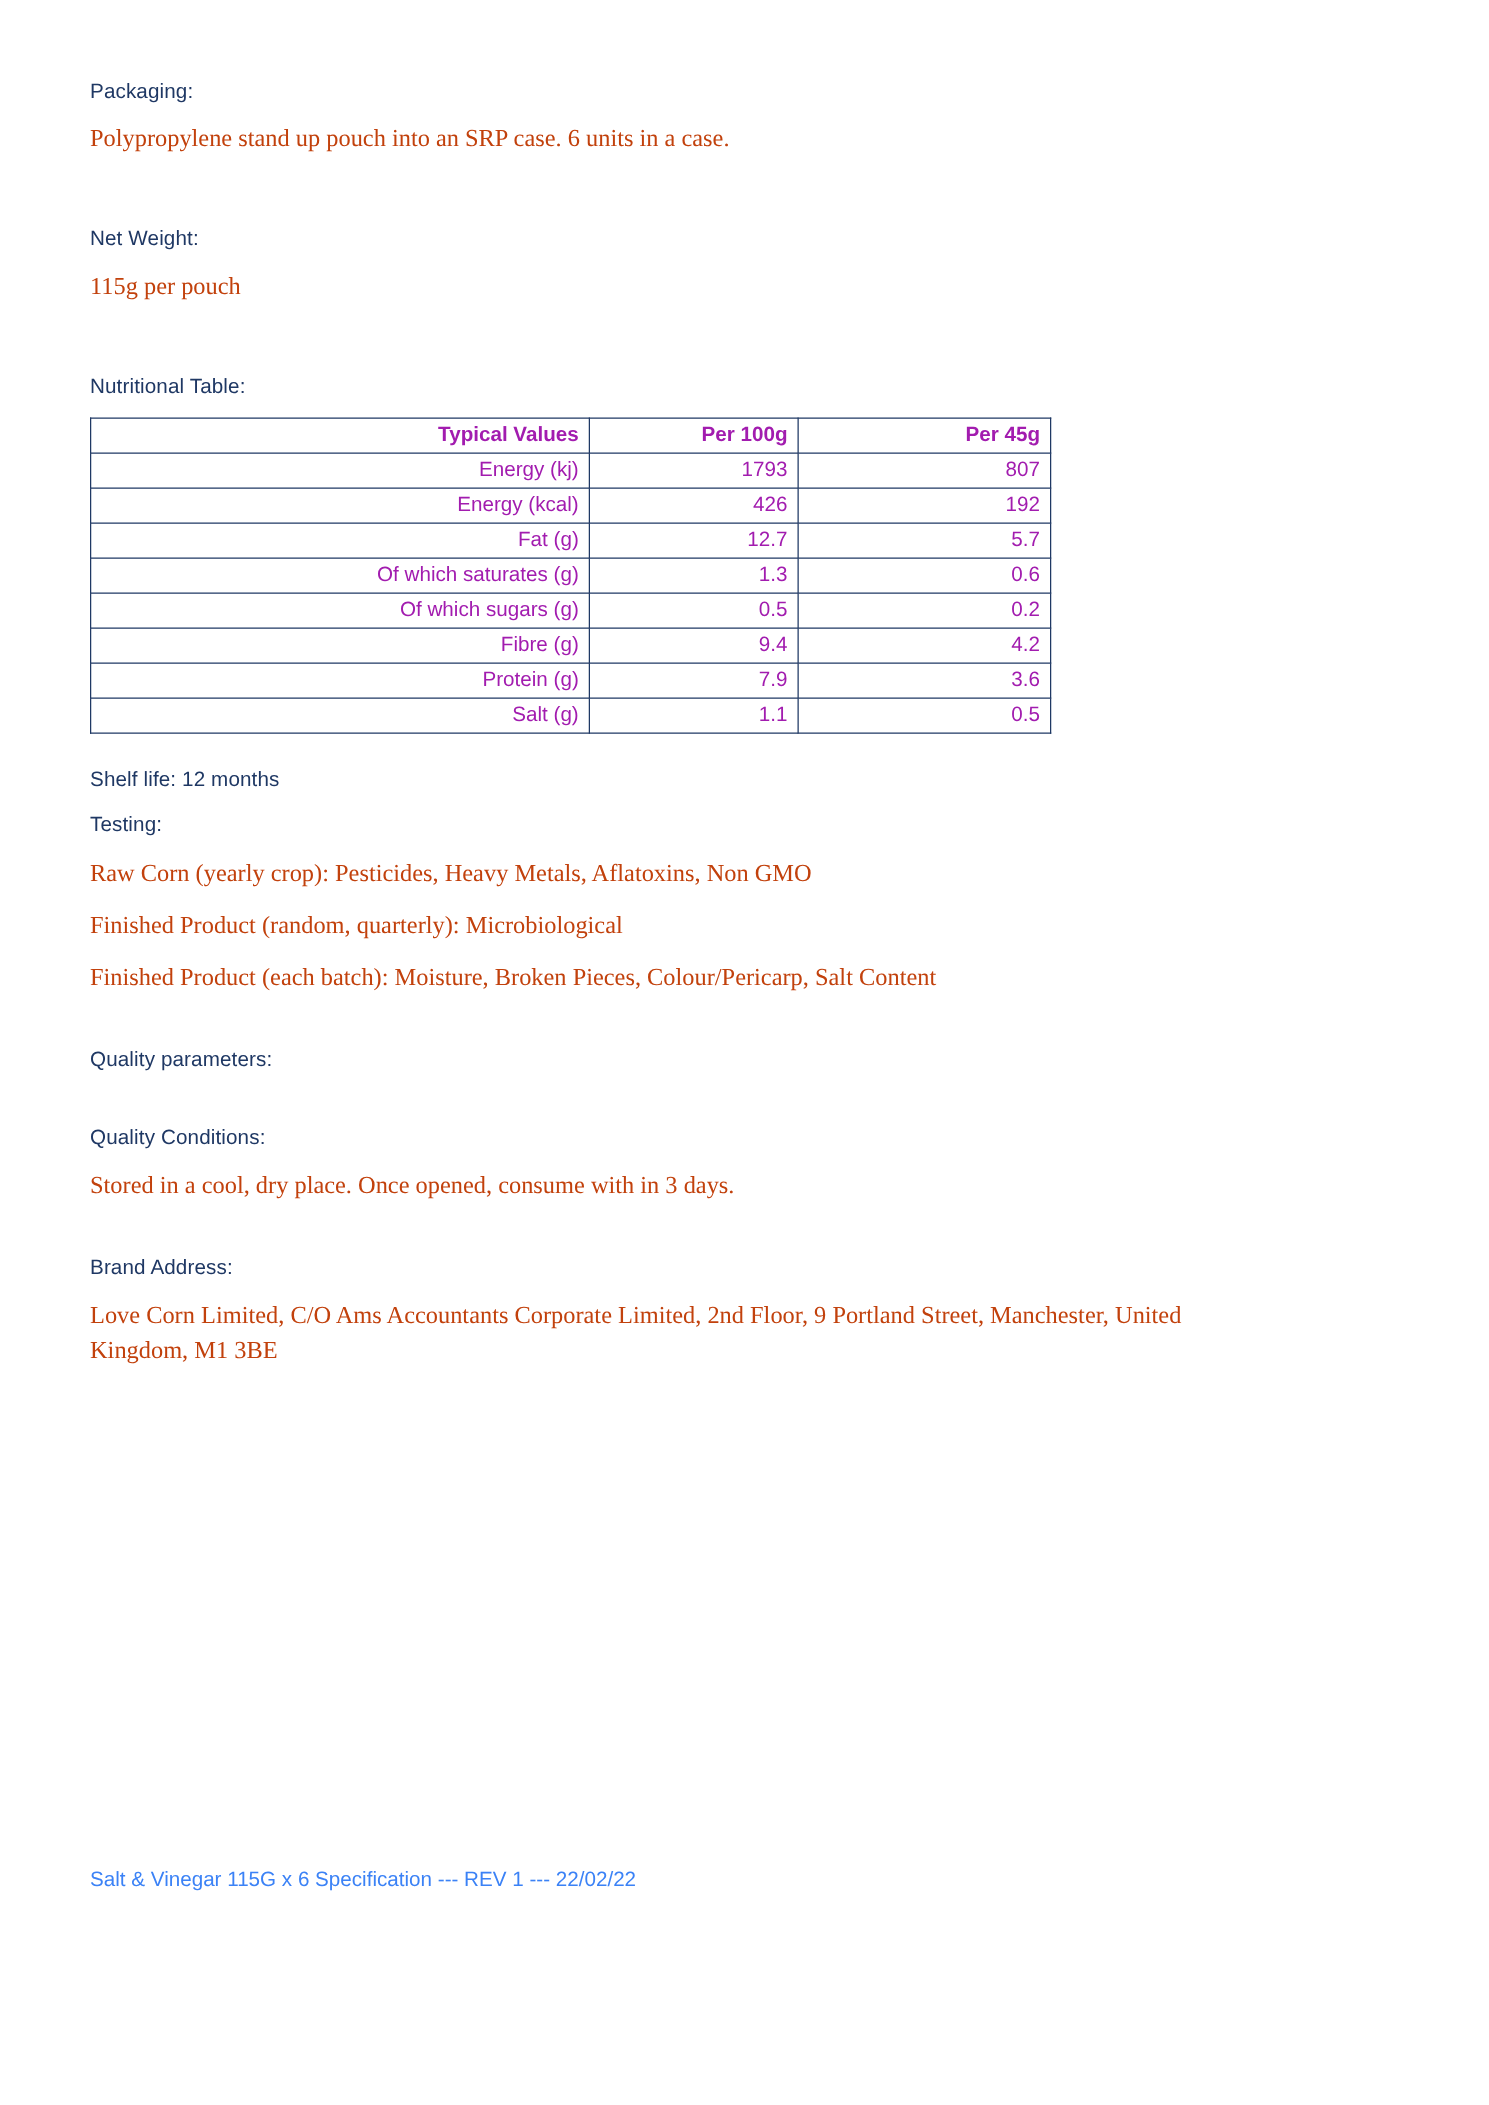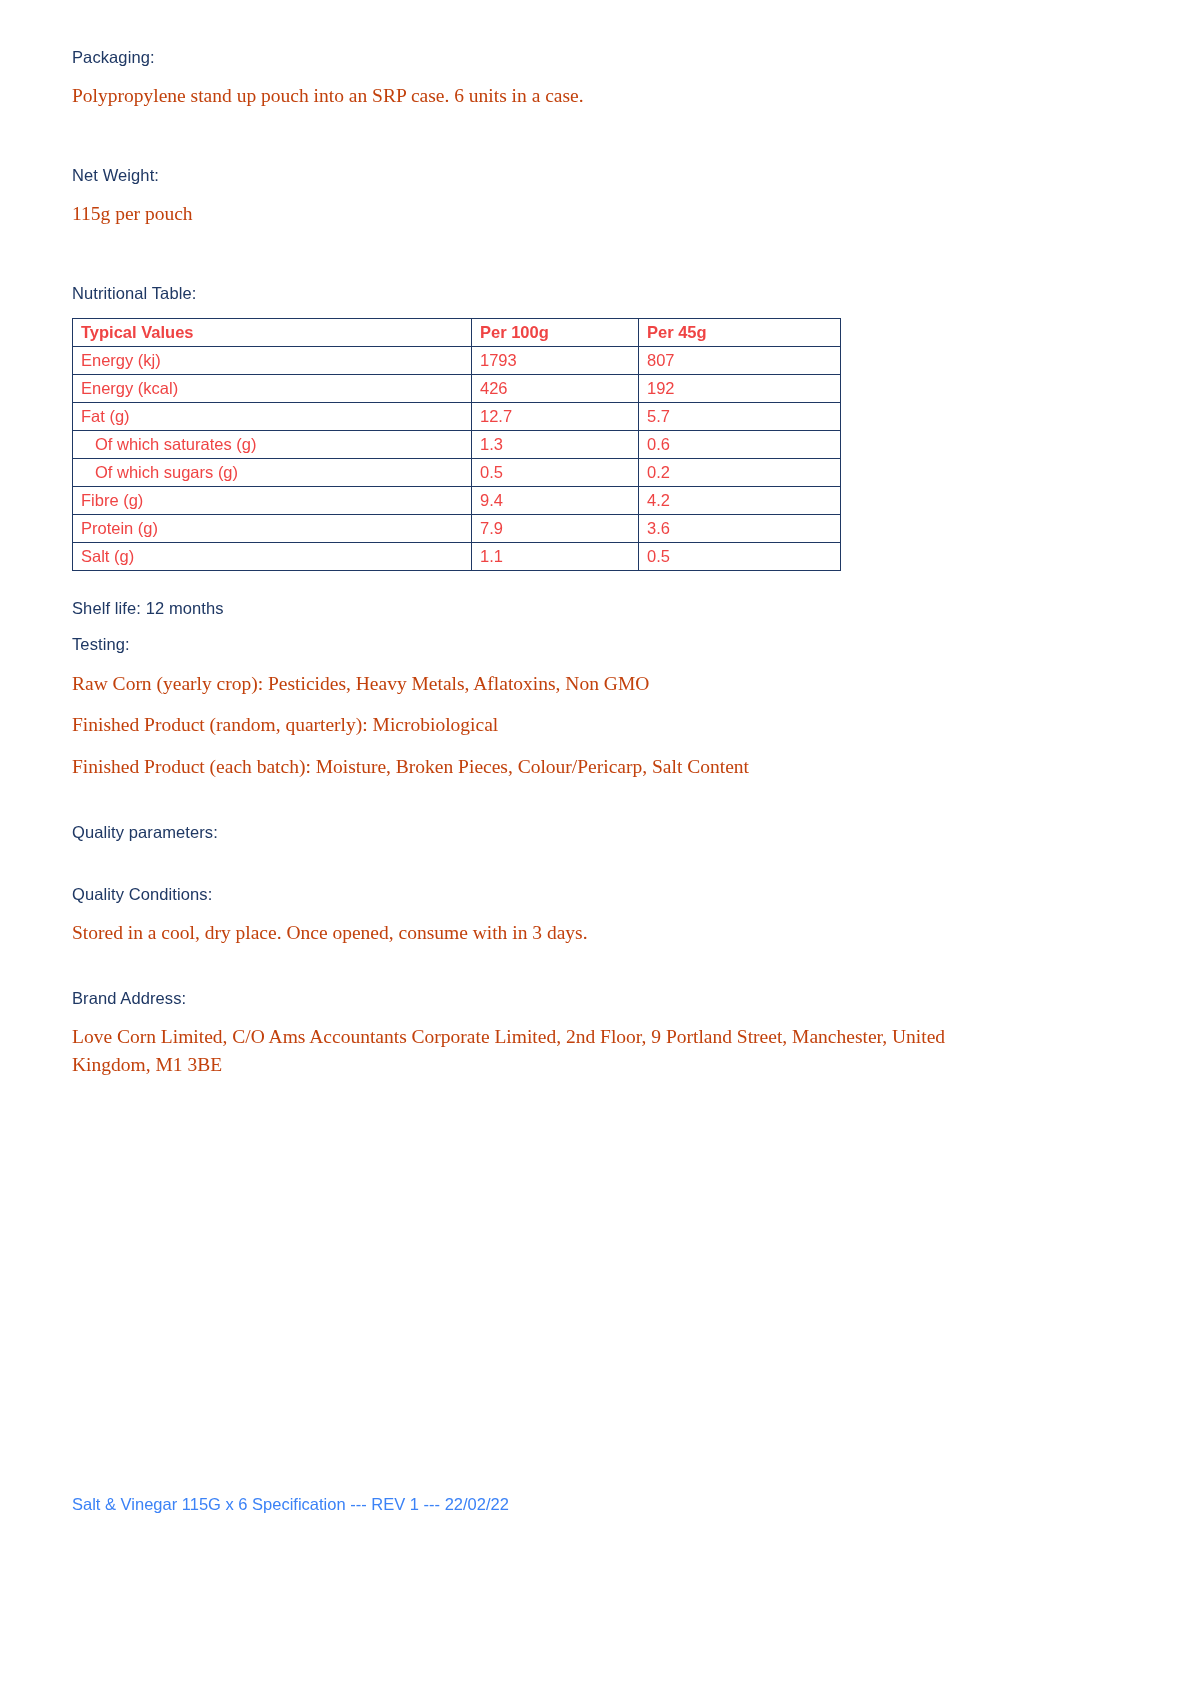--- a/index.html
+++ b/index.html
@@ -18,21 +18,21 @@
     position: absolute;
     left: 0; top: 0;
     width: 1191px;
     height: 1684px;
     padding: 0;
     box-sizing: border-box;
   }
   .content {
     position: absolute;
     left: 72px;
-    top: 46px;
+    top: 62px;
     width: 1010px;
   }
   .lbl {
     font-family: "Liberation Sans", sans-serif;
     font-size: 16.5px;
     color: #1F3864;
     line-height: 1.35;
     margin: 0 0 14px 0;
     letter-spacing: 0.1px;
   }
@@ -49,23 +49,23 @@
   table.nutri {
     border-collapse: collapse;
     margin-top: 6px;
     margin-bottom: 0;
     table-layout: fixed;
   }
   table.nutri td, table.nutri th {
     border: 1px solid #1F3864;
     font-family: "Liberation Sans", sans-serif;
     font-size: 16.5px;
-    color: #ef4444;
+    color: #a21caf;
     padding: 3px 8px 4px 8px;
-    text-align: left;
+    text-align: right;
     vertical-align: middle;
     height: 20px;
     font-weight: normal;
   }
   table.nutri th {
     font-weight: bold;
   }
   .col-a { width: 368px; }
   .col-b { width: 150px; }
   .col-c { width: 185px; }

